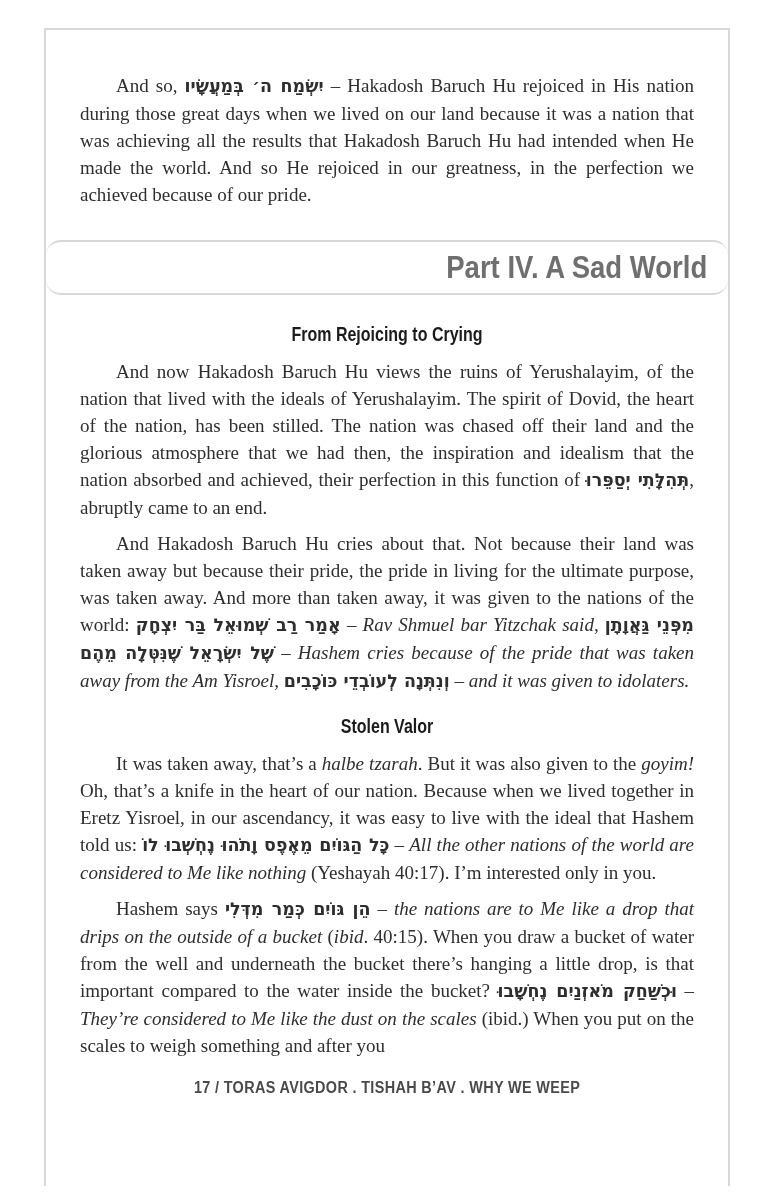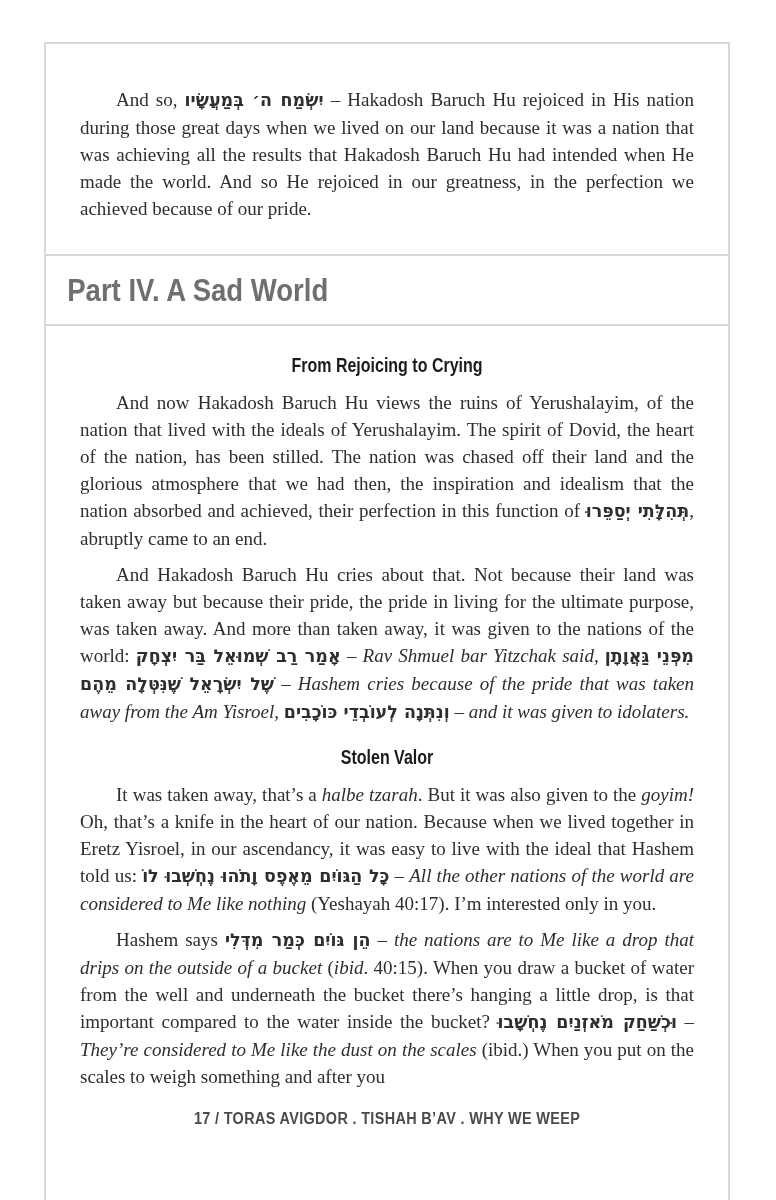--- a/index.html
+++ b/index.html
@@ -13,41 +13,42 @@
   }
   .page {
     position: relative;
     width: 776px;
     height: 1200px;
     background: #ffffff;
   }
   .sheet {
     position: absolute;
     left: 44px;
-    top: 42px;
+    top: 28px;
     width: 686px;
     height: 1158px;
     box-sizing: border-box;
     background: #ffffff;
     border: 2px solid #d8d8d8;
     border-bottom: none;
   }
   .intro {
     box-sizing: border-box;
     height: 210px;
     padding: 42px 34px 0 34px;
   }
   .part-band {
     box-sizing: border-box;
     border-top: 2px solid #d8d8d8;
     border-bottom: 2px solid #d8d8d8;
-    height: 72px;
+    height: 55px;
     display: flex;
     align-items: center;
-    justify-content: flex-start;
+    justify-content: flex-end;
+    border-radius: 15px;
   }
   .part-title {
     margin: 0;
     font-family: "Liberation Sans", sans-serif;
     font-weight: bold;
     font-size: 32px;
     color: #6f6f6f;
     white-space: nowrap;
     transform: scaleX(0.86);
     letter-spacing: 0px;

